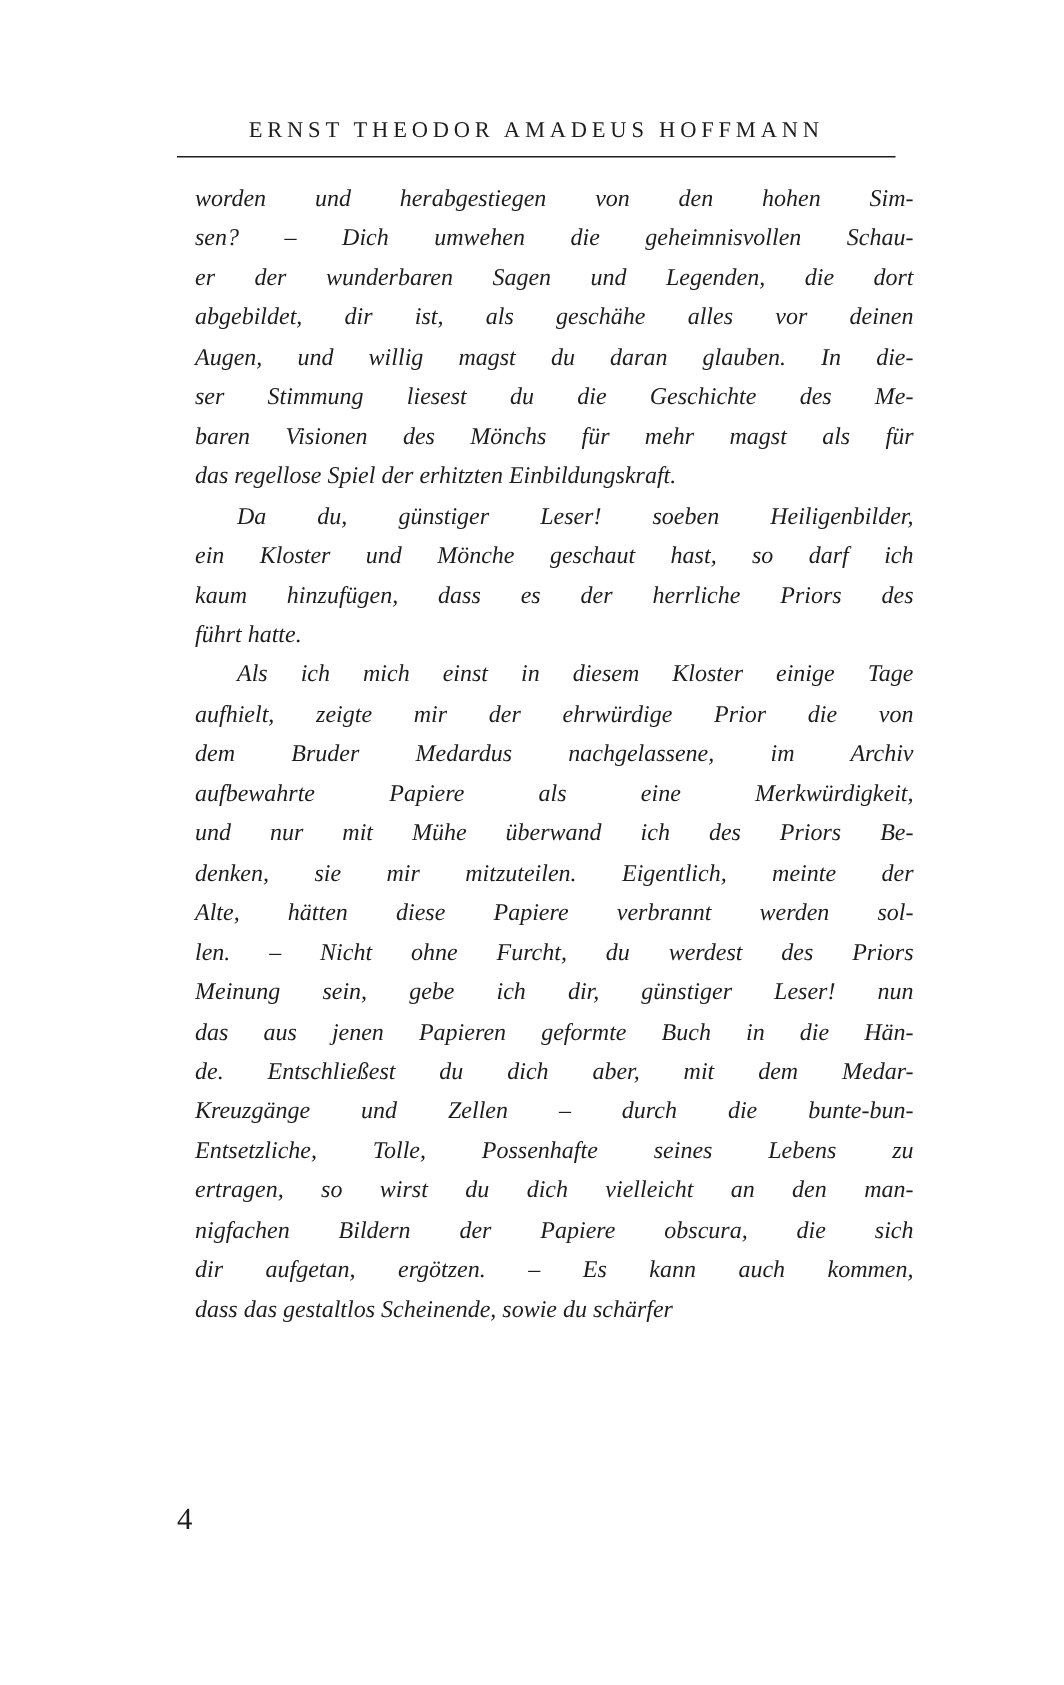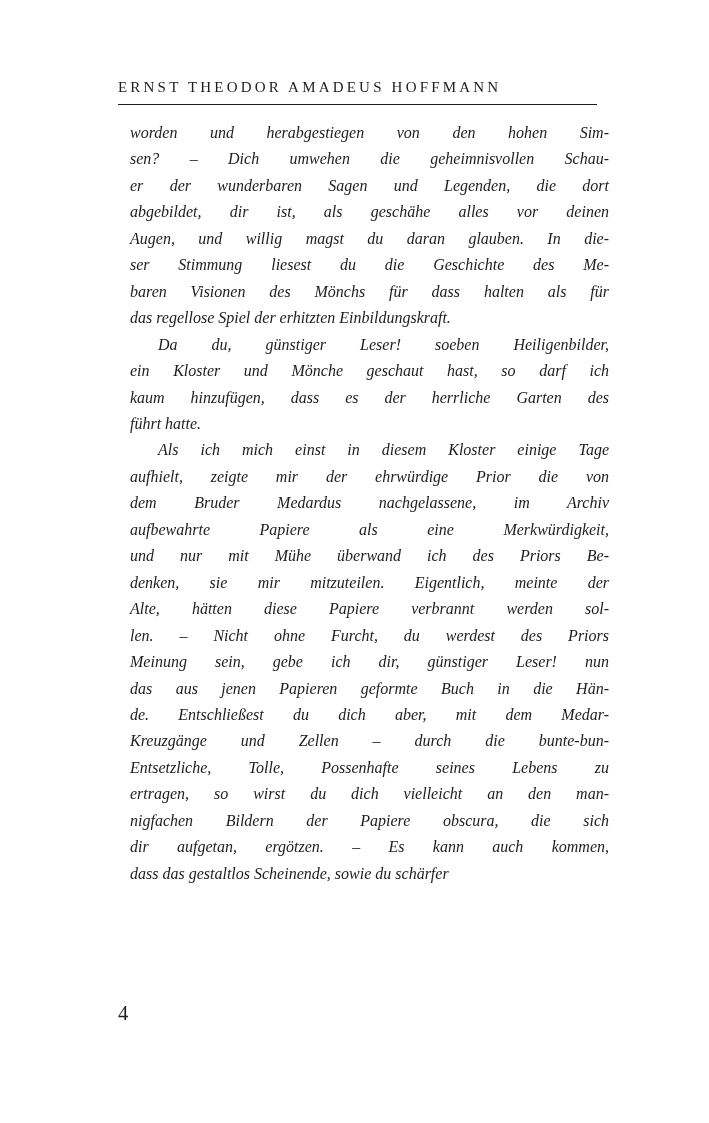--- a/index.html
+++ b/index.html
@@ -14,21 +14,21 @@
     background: #ffffff;
     font-family: "Liberation Serif", serif;
     color: #1d1d1d;
     overflow: hidden;
   }
   .running-header {
     position: absolute;
     left: 118px;
     top: 80px;
     width: 479px;
-    text-align: left;
+    text-align: center;
     font-size: 15px;
     line-height: 15px;
     letter-spacing: 3.2px;
     padding-bottom: 9px;
     border-bottom: 1.6px solid #1d1d1d;
     white-space: nowrap;
   }
   .body-text {
     position: absolute;
     left: 130px;
@@ -62,25 +62,25 @@
 <div class="page">
   <div class="running-header">ERNST THEODOR AMADEUS HOFFMANN</div>
 
   <div class="body-text">
       <div class="line">worden und herabgestiegen von den hohen Sim-</div>
       <div class="line">sen? – Dich umwehen die geheimnisvollen Schau-</div>
       <div class="line">er der wunderbaren Sagen und Legenden, die dort</div>
       <div class="line">abgebildet, dir ist, als geschähe alles vor deinen</div>
       <div class="line">Augen, und willig magst du daran glauben. In die-</div>
       <div class="line">ser Stimmung liesest du die Geschichte des Me-</div>
-      <div class="line">baren Visionen des Mönchs für dass halten als für</div>
+      <div class="line">baren Visionen des Mönchs für mehr magst als für</div>
       <div class="line par-last">das regellose Spiel der erhitzten Einbildungskraft.</div>
       <div class="line first-indent">Da du, günstiger Leser! soeben Heiligenbilder,</div>
       <div class="line">ein Kloster und Mönche geschaut hast, so darf ich</div>
-      <div class="line">kaum hinzufügen, dass es der herrliche Garten des</div>
+      <div class="line">kaum hinzufügen, dass es der herrliche Priors des</div>
       <div class="line par-last">führt hatte.</div>
       <div class="line first-indent">Als ich mich einst in diesem Kloster einige Tage</div>
       <div class="line">aufhielt, zeigte mir der ehrwürdige Prior die von</div>
       <div class="line">dem Bruder Medardus nachgelassene, im Archiv</div>
       <div class="line">aufbewahrte Papiere als eine Merkwürdigkeit,</div>
       <div class="line">und nur mit Mühe überwand ich des Priors Be-</div>
       <div class="line">denken, sie mir mitzuteilen. Eigentlich, meinte der</div>
       <div class="line">Alte, hätten diese Papiere verbrannt werden sol-</div>
       <div class="line">len. – Nicht ohne Furcht, du werdest des Priors</div>
       <div class="line">Meinung sein, gebe ich dir, günstiger Leser! nun</div>

